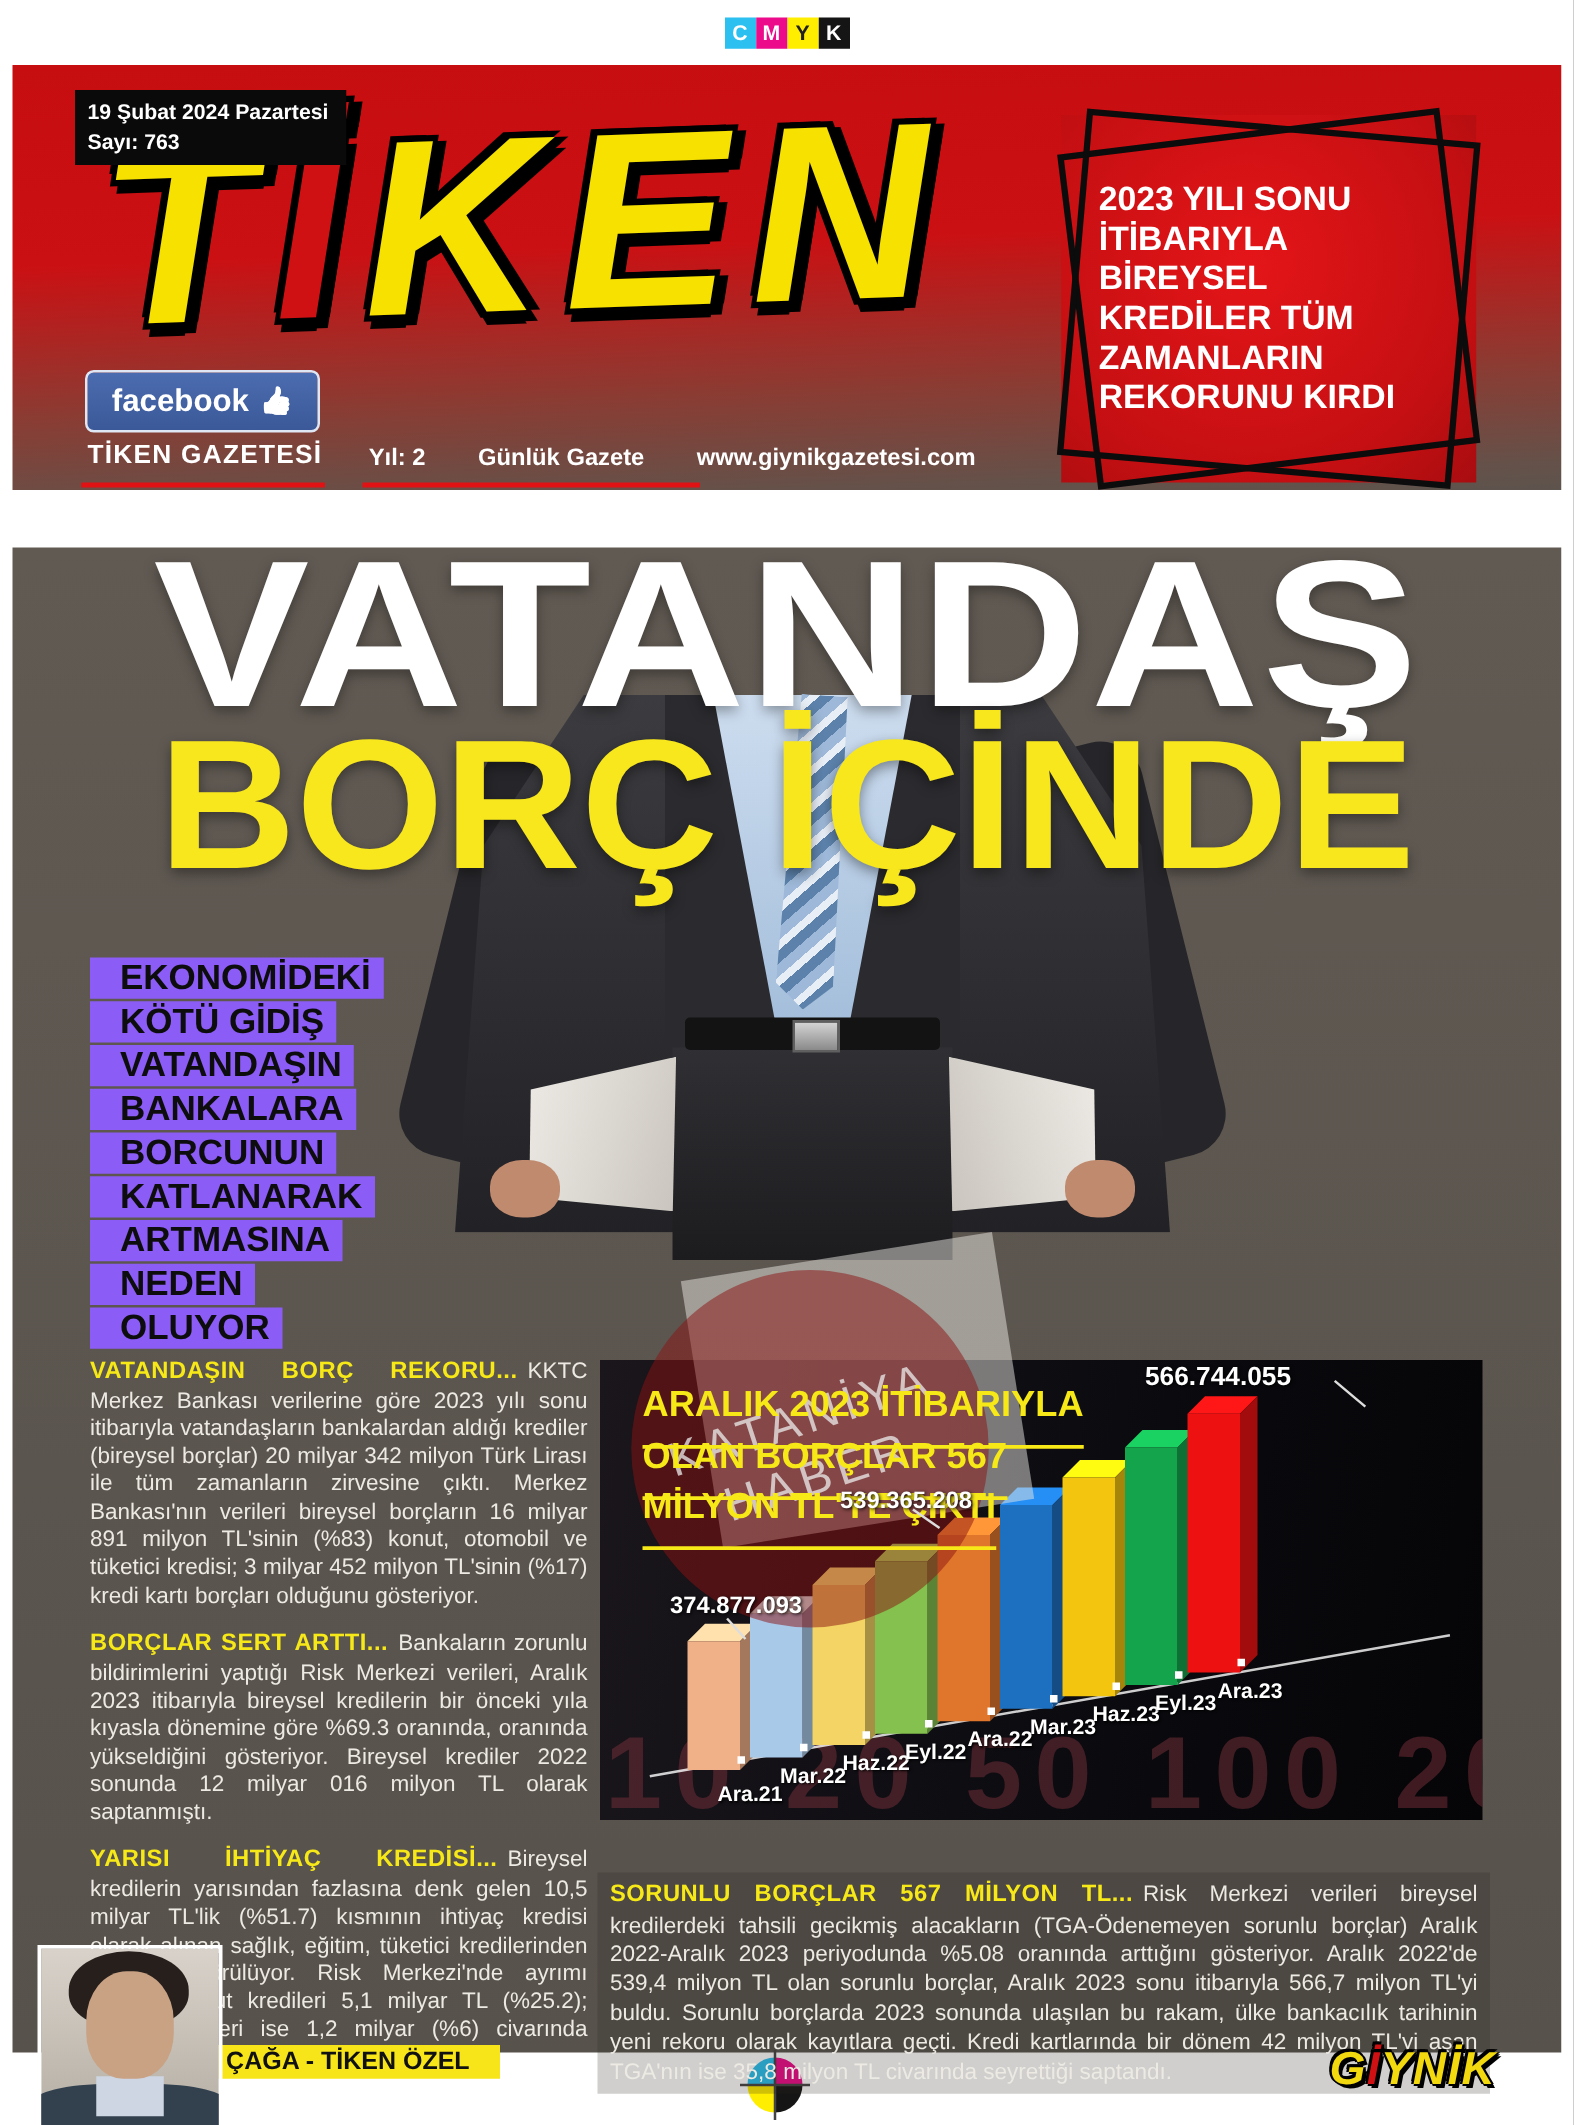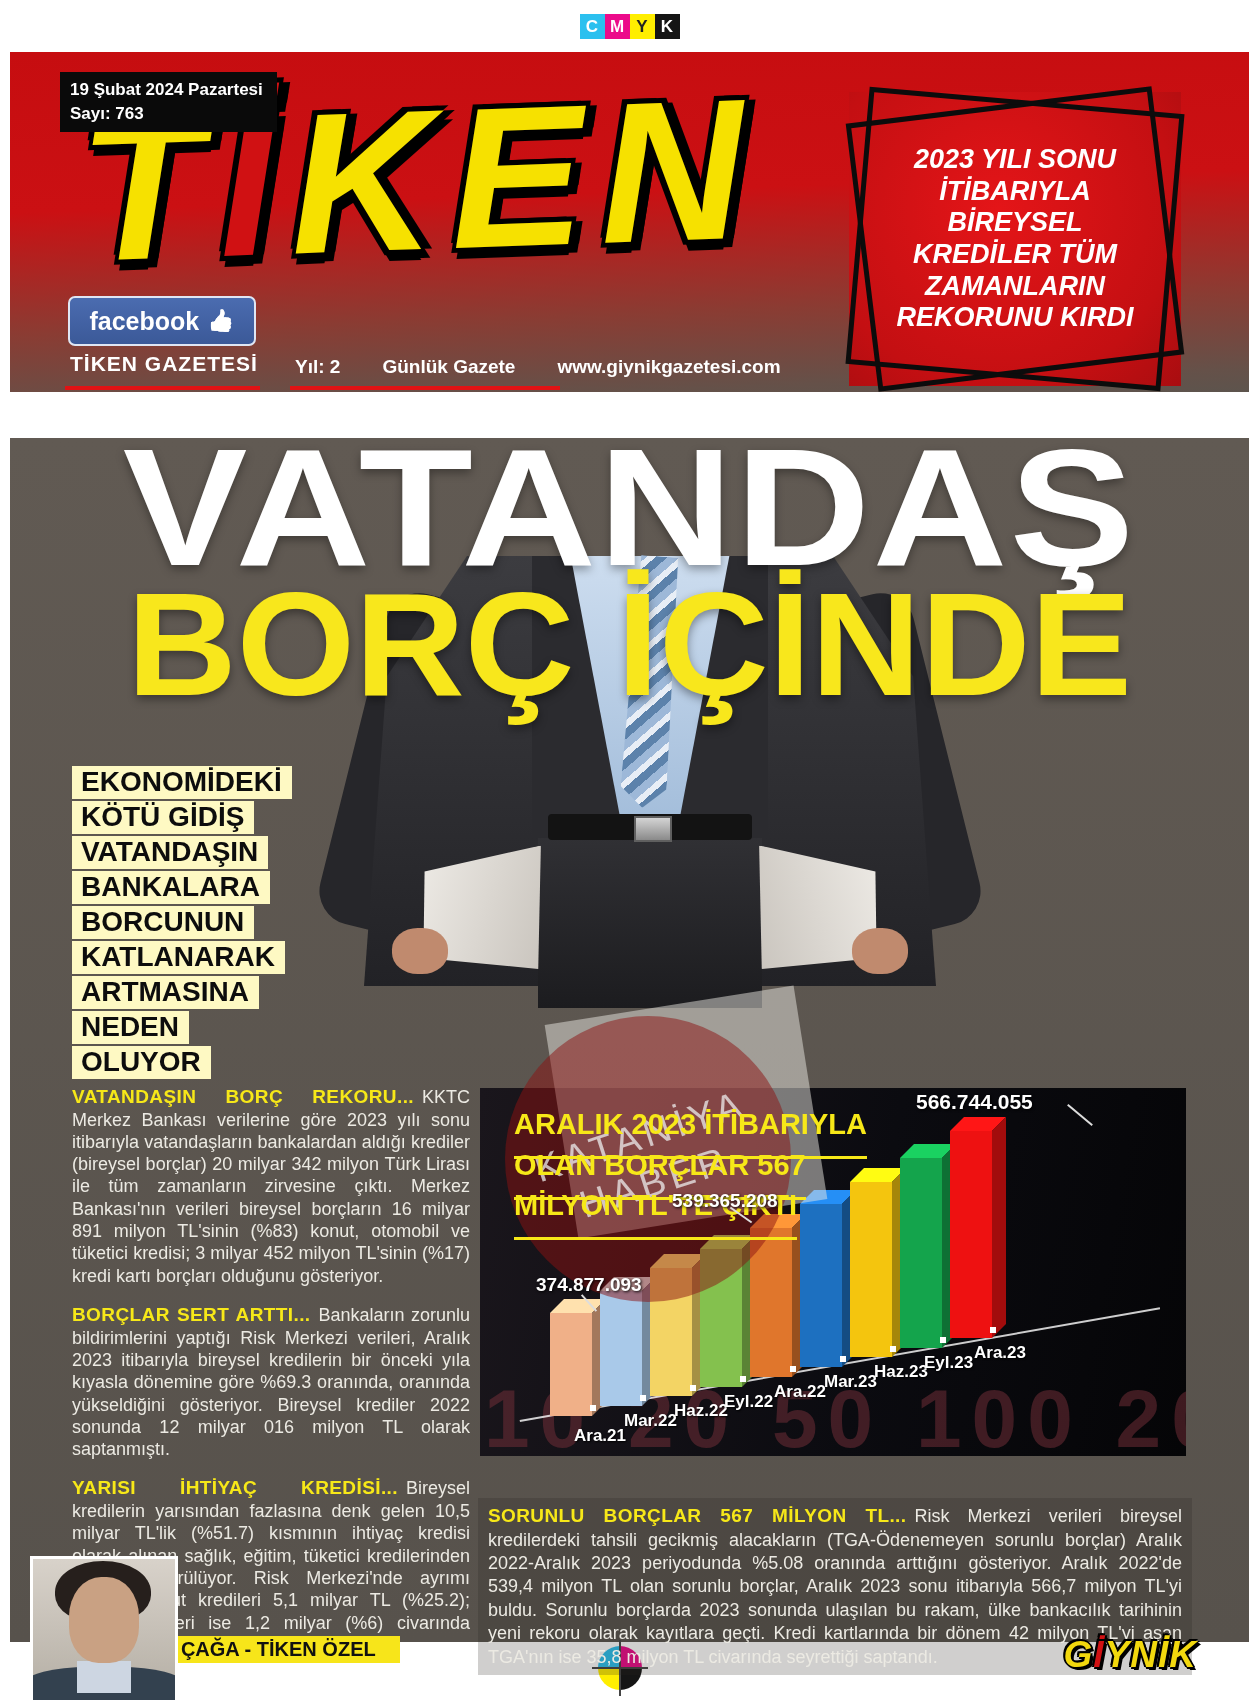--- a/index.html
+++ b/index.html
@@ -21,21 +21,21 @@
         font-size:200px;line-height:1.2;font-weight:900;font-style:italic;letter-spacing:16px;
         color:#f6e100;transform:rotate(-2deg);
         text-shadow:5px 5px 0 #000,-5px 5px 0 #000,5px -5px 0 #000,-5px -5px 0 #000,
                     9px 9px 0 #000,0 11px 0 #000,11px 0 0 #000;}
   .logo .i-red{color:#d01113;}
   .side-box{position:absolute;right:68px;top:40px;width:332px;height:294px;z-index:3;
         background:radial-gradient(circle at 45% 40%,#e41518 0%,#c40f12 70%,#a80d10 100%);}
   .side-box .frame1,.side-box .frame2{position:absolute;inset:12px;border:5px solid #0c0c0c;}
   .side-box .frame1{transform:rotate(-7deg);} .side-box .frame2{inset:8px;transform:rotate(5deg);}
   .side-box .sb-text{position:absolute;inset:0;display:flex;align-items:center;justify-content:center;
-        padding:24px 30px;text-align:center;color:#fff;font-size:27px;line-height:1.17;font-weight:900;font-style:italic;}
+        padding:24px 30px;color:#fff;font-size:27px;line-height:1.17;font-weight:900;}
   .fb-badge{position:absolute;left:58px;top:244px;width:184px;height:46px;z-index:4;
         background:linear-gradient(#4b6cb0,#3b5998);border:2px solid #dfe6f4;border-radius:7px;
         color:#fff;display:flex;align-items:center;justify-content:center;gap:8px;
         font-size:25px;font-weight:bold;}
   .fb-thumb{font-size:22px;filter:grayscale(1) brightness(2.2);}
   .fb-page{position:absolute;left:60px;top:300px;color:#fff;font-size:21px;font-weight:bold;
         letter-spacing:1px;z-index:4;}
   .red-line1{position:absolute;left:55px;top:334px;width:195px;height:4px;background:#e11214;z-index:4;}
   .info-line{position:absolute;left:285px;top:304px;display:flex;gap:42px;color:#fff;
         font-size:19px;font-weight:bold;z-index:4;}
@@ -72,22 +72,22 @@
   .handR{right:92px;top:372px;width:56px;height:46px;background:#c08a6e;border-radius:46%;}
   
   .headline1{position:absolute;left:0;right:0;top:424px;text-align:center;z-index:3;color:#fff;
         font-size:178px;line-height:1;font-weight:900;letter-spacing:2px;white-space:nowrap;
         transform:scale(1.05,.94);transform-origin:top center;text-shadow:0 4px 10px rgba(0,0,0,.35);}
   .headline2{position:absolute;left:0;right:0;top:570px;text-align:center;z-index:3;color:#f8e71c;
         font-size:152px;line-height:1;font-weight:900;white-space:nowrap;
         transform:scaleY(.97);transform-origin:top center;text-shadow:0 4px 10px rgba(0,0,0,.4);}
   
   .deck{position:absolute;left:72px;top:766px;z-index:3;}
-  .deck-line{display:table;background:#fef9c3;color:#0d0d0d;font-size:28px;font-weight:900;
-        line-height:1.07;padding:1px 10px 2px 9px;margin-bottom:2px;}
+  .deck-line{display:table;background:#8b5cf6;color:#0d0d0d;font-size:28px;font-weight:900;
+        line-height:1.07;padding:1px 10px 2px 24px;margin-bottom:2px;}
   
   .col-left{position:absolute;left:72px;top:1085px;width:398px;z-index:3;color:#eceae3;
         font-size:18px;line-height:1.24;text-align:justify;}
   .col-left p{margin:0 0 16px 0;}
   .lead{color:#f7e818;font-weight:900;font-size:19px;letter-spacing:.4px;margin-right:8px;}
   
   .chart-panel{position:absolute;left:480px;top:1088px;width:706px;height:368px;
         background:linear-gradient(100deg,#1a161c 0%,#0b0b10 55%,#050507 100%);overflow:hidden;}
   .bank-digits{position:absolute;left:4px;bottom:-10px;font-size:82px;font-weight:900;
         color:rgba(120,48,58,.5);letter-spacing:10px;white-space:nowrap;}

